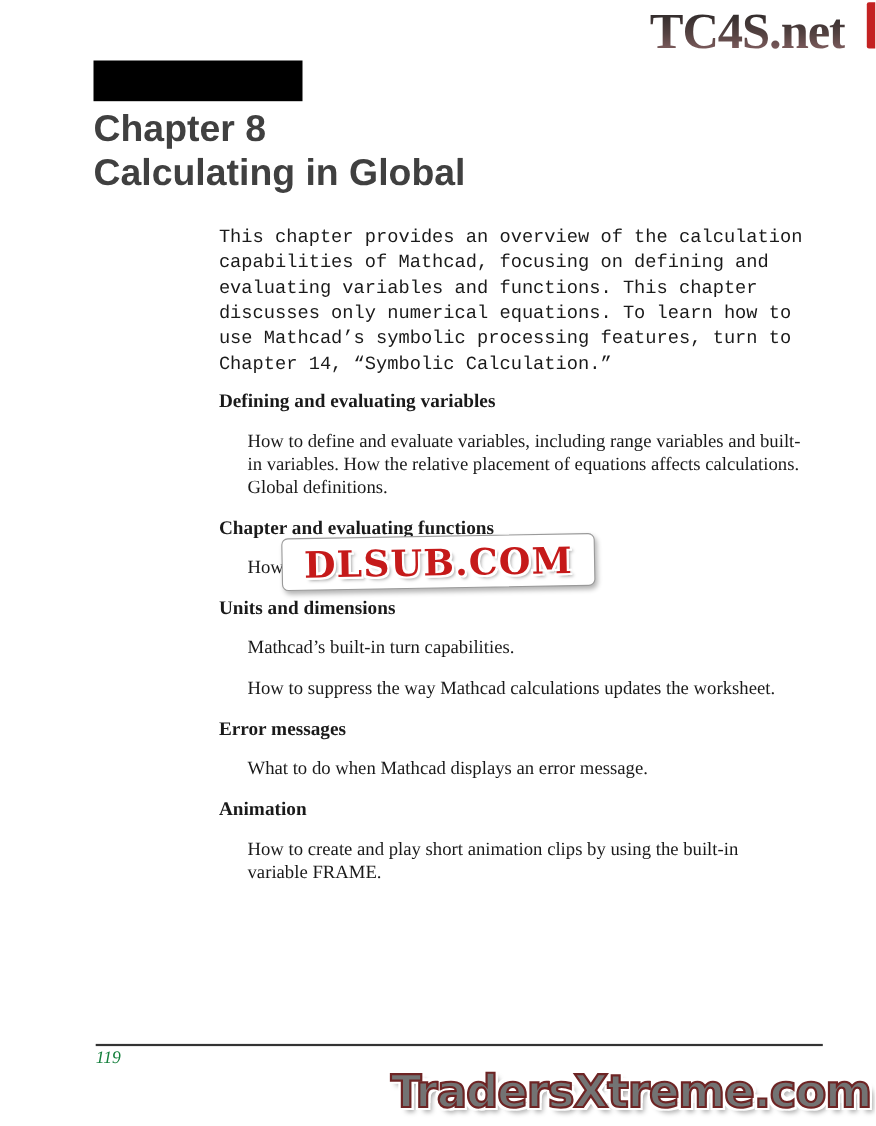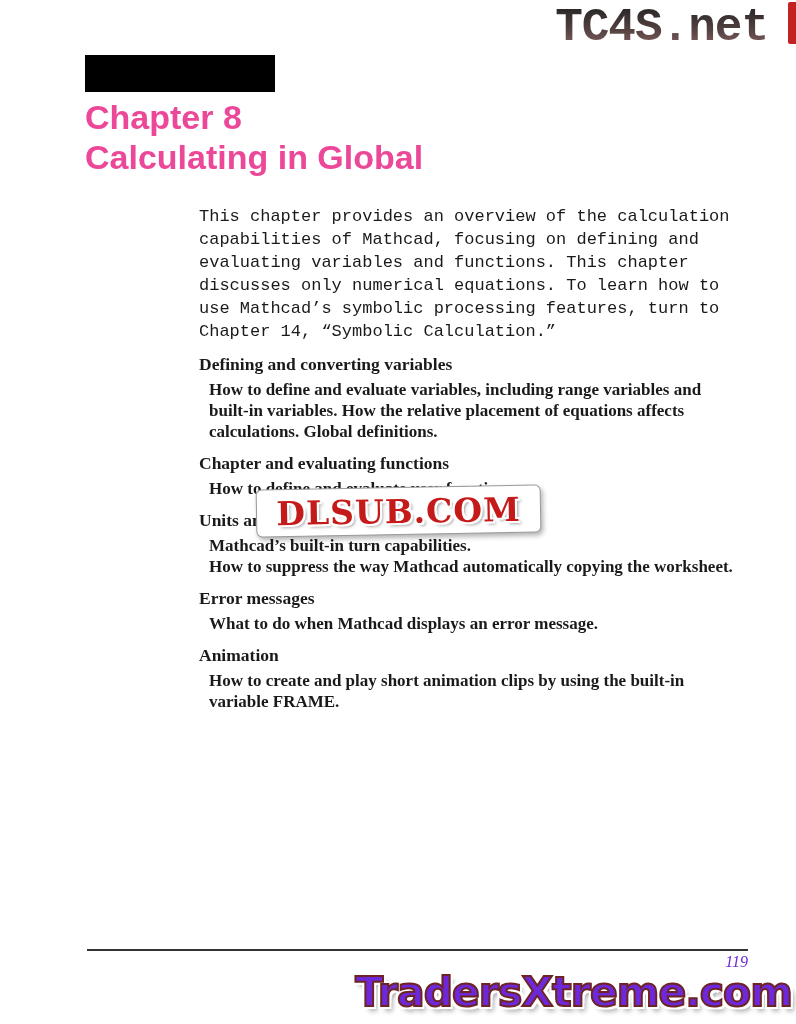--- a/index.html
+++ b/index.html
@@ -11,21 +11,21 @@
     overflow: hidden;
     font-family: "Liberation Serif", serif;
     color: #1a1a1a;
   }
 
   
   .wm-top {
     position: absolute;
     top: 2px;
     right: 28px;
-    font-family: Liberation Mono, monospace;
+    font-family: Liberation Serif, serif;
     font-weight: bold;
     font-size: 46px;
     letter-spacing: -1px;
     background: linear-gradient(to bottom, #2d2929 15%, #554342 55%, #91686a 95%);
     -webkit-background-clip: text;
     background-clip: text;
     color: transparent;
     margin-left: 42px;
   }
   .red-edge-mark {
@@ -48,21 +48,21 @@
     background: #000000;
   }
   .chapter-title {
     position: absolute;
     left: 85px;
     top: 97px;
     font-family: "Liberation Sans", sans-serif;
     font-weight: bold;
     font-size: 34px;
     line-height: 40px;
-    color: #ec4899;
+    color: #404040;
     letter-spacing: 0;
   }
 
   
   .content {
     position: absolute;
     left: 199px;
     top: 205px;
     width: 545px;
     font-size: 17px;
@@ -76,24 +76,23 @@
     margin: 20px 0 0 0;
     line-height: 23px;
   }
   .section h3 {
     font-size: 17.5px;
     line-height: 20px;
     margin: 11px 0 5px 0;
     font-weight: bold;
   }
   .section p {
-    margin: 0;
+    margin: 16px;
     padding-left: 10px;
     line-height: 21px;
-    font-weight: bold;
   }
 
   
   .wm-mid {
     position: absolute;
     left: 256px;
     top: 487px;
     width: 283px;
     height: 46px;
     background: #ffffff;
@@ -125,34 +124,34 @@
     top: 949px;
     width: 661px;
     height: 2px;
     background: #333333;
   }
   .page-number {
     position: absolute;
     top: 953px;
     left: 87px;
     width: 661px;
-    text-align: right;
+    text-align: left;
     font-style: italic;
     font-size: 16px;
-    color: #6d28d9;
+    color: #15803d;
   }
   .wm-bottom {
     position: absolute;
     top: 968px;
     right: 4px;
     font-family: "DejaVu Sans", sans-serif;
     font-weight: bold;
     font-size: 41px;
     letter-spacing: -1px;
-    color: #6d28d9;
+    color: #737373;
     -webkit-text-stroke: 2px #6e2424;
     text-shadow:
       -3px -3px 0 #ffffff, 3px -3px 0 #ffffff,
       -3px  3px 0 #ffffff, 3px  3px 0 #ffffff,
        4px  5px 5px rgba(0,0,0,0.35);
     white-space: nowrap;
   }
 </style>
 </head>
 <body>
@@ -166,37 +165,37 @@
 
   <div class="chapter-title">
     <div>Chapter 8</div>
     <div>Calculating in Global</div>
   </div>
 
   <div class="content">
     <p class="intro">This chapter provides an overview of the calculation capabilities of Mathcad, focusing on defining and evaluating variables and functions. This chapter discusses only numerical equations. To learn how to use Mathcad’s symbolic processing features, turn to Chapter 14, “Symbolic Calculation.”</p>
 
     <div class="section">
-      <h3>Defining and converting variables</h3>
+      <h3>Defining and evaluating variables</h3>
       <p>How to define and evaluate variables, including range variables and built-in variables. How the relative placement of equations affects calculations. Global definitions.</p>
     </div>
 
     <div class="section">
       <h3>Chapter and evaluating functions</h3>
       <p>How to define and evaluate user functions.</p>
     </div>
 
     <div class="section">
       <h3>Units and dimensions</h3>
       <p>Mathcad’s built-in turn capabilities.</p>
     </div>
 
 
     <div class="section">
-      <p>How to suppress the way Mathcad automatically copying the worksheet.</p>
+      <p>How to suppress the way Mathcad calculations updates the worksheet.</p>
     </div>
 
     <div class="section">
       <h3>Error messages</h3>
       <p>What to do when Mathcad displays an error message.</p>
     </div>
 
     <div class="section">
       <h3>Animation</h3>
       <p>How to create and play short animation clips by using the built-in variable FRAME.</p>

